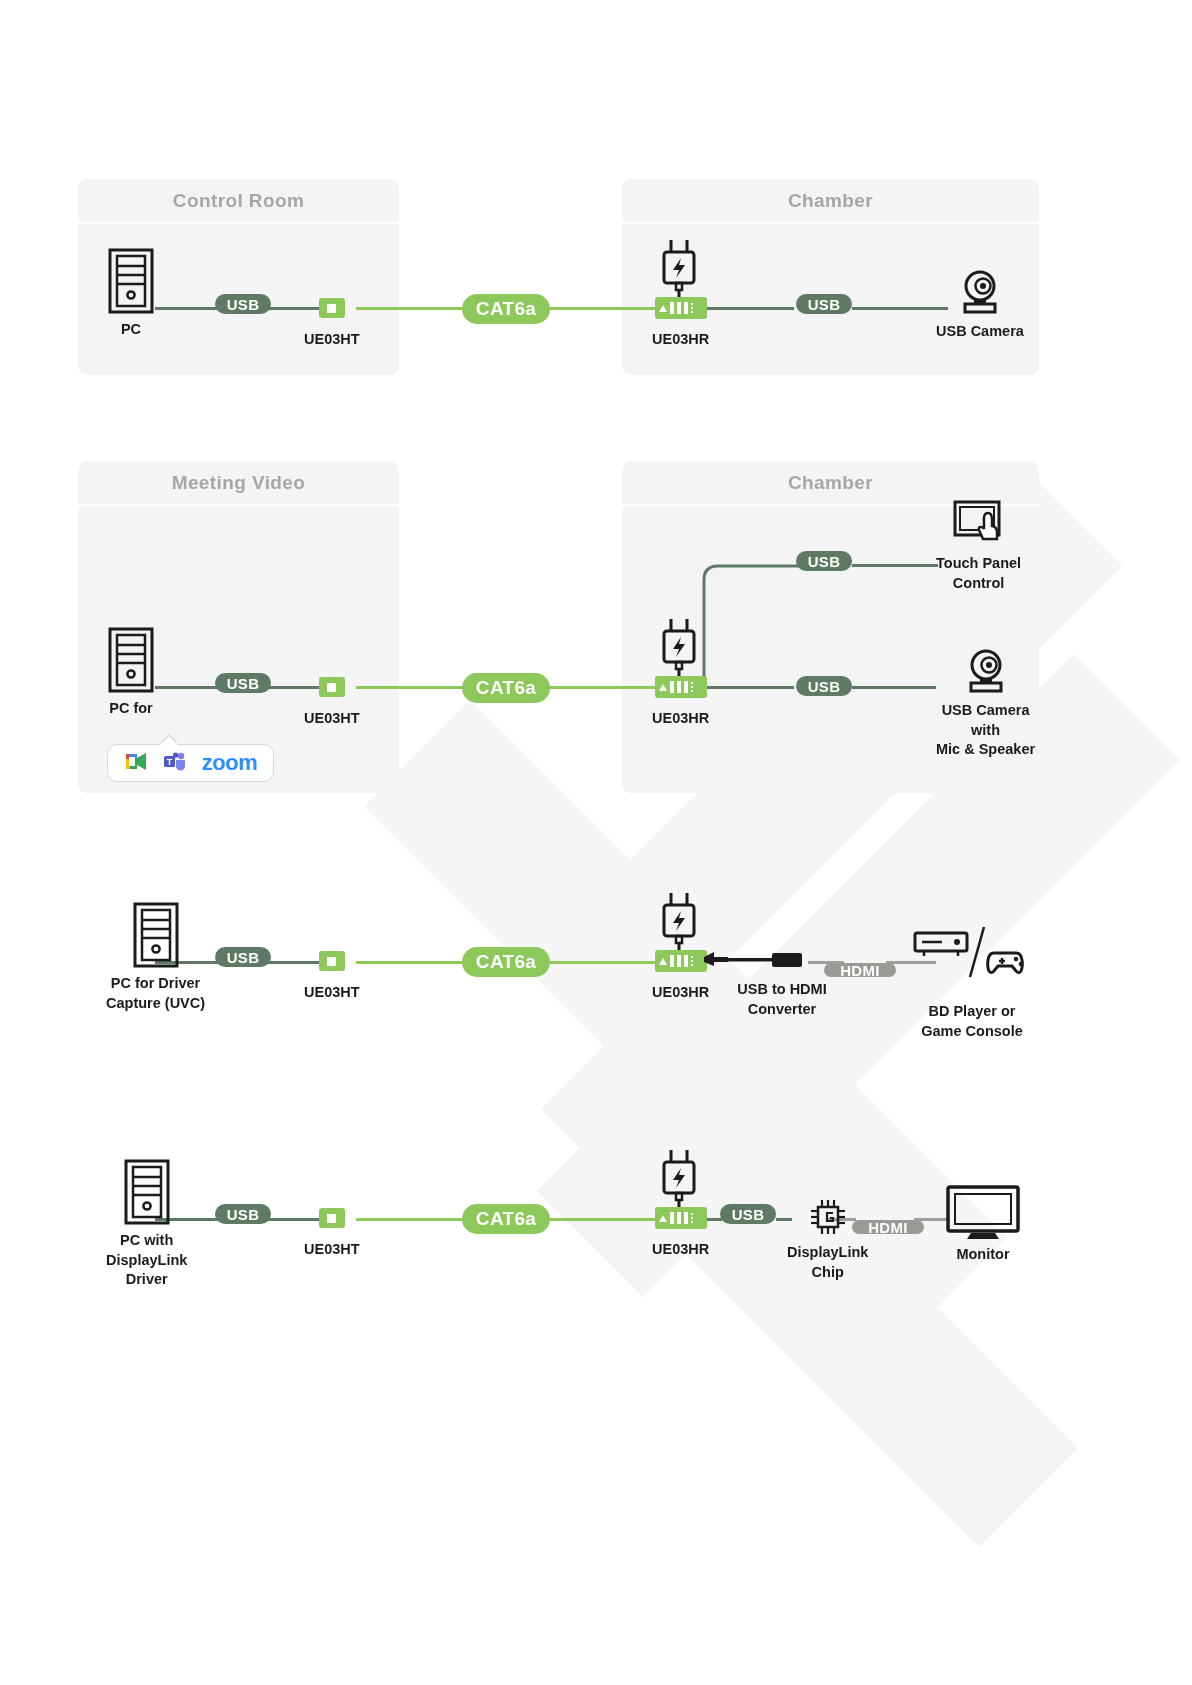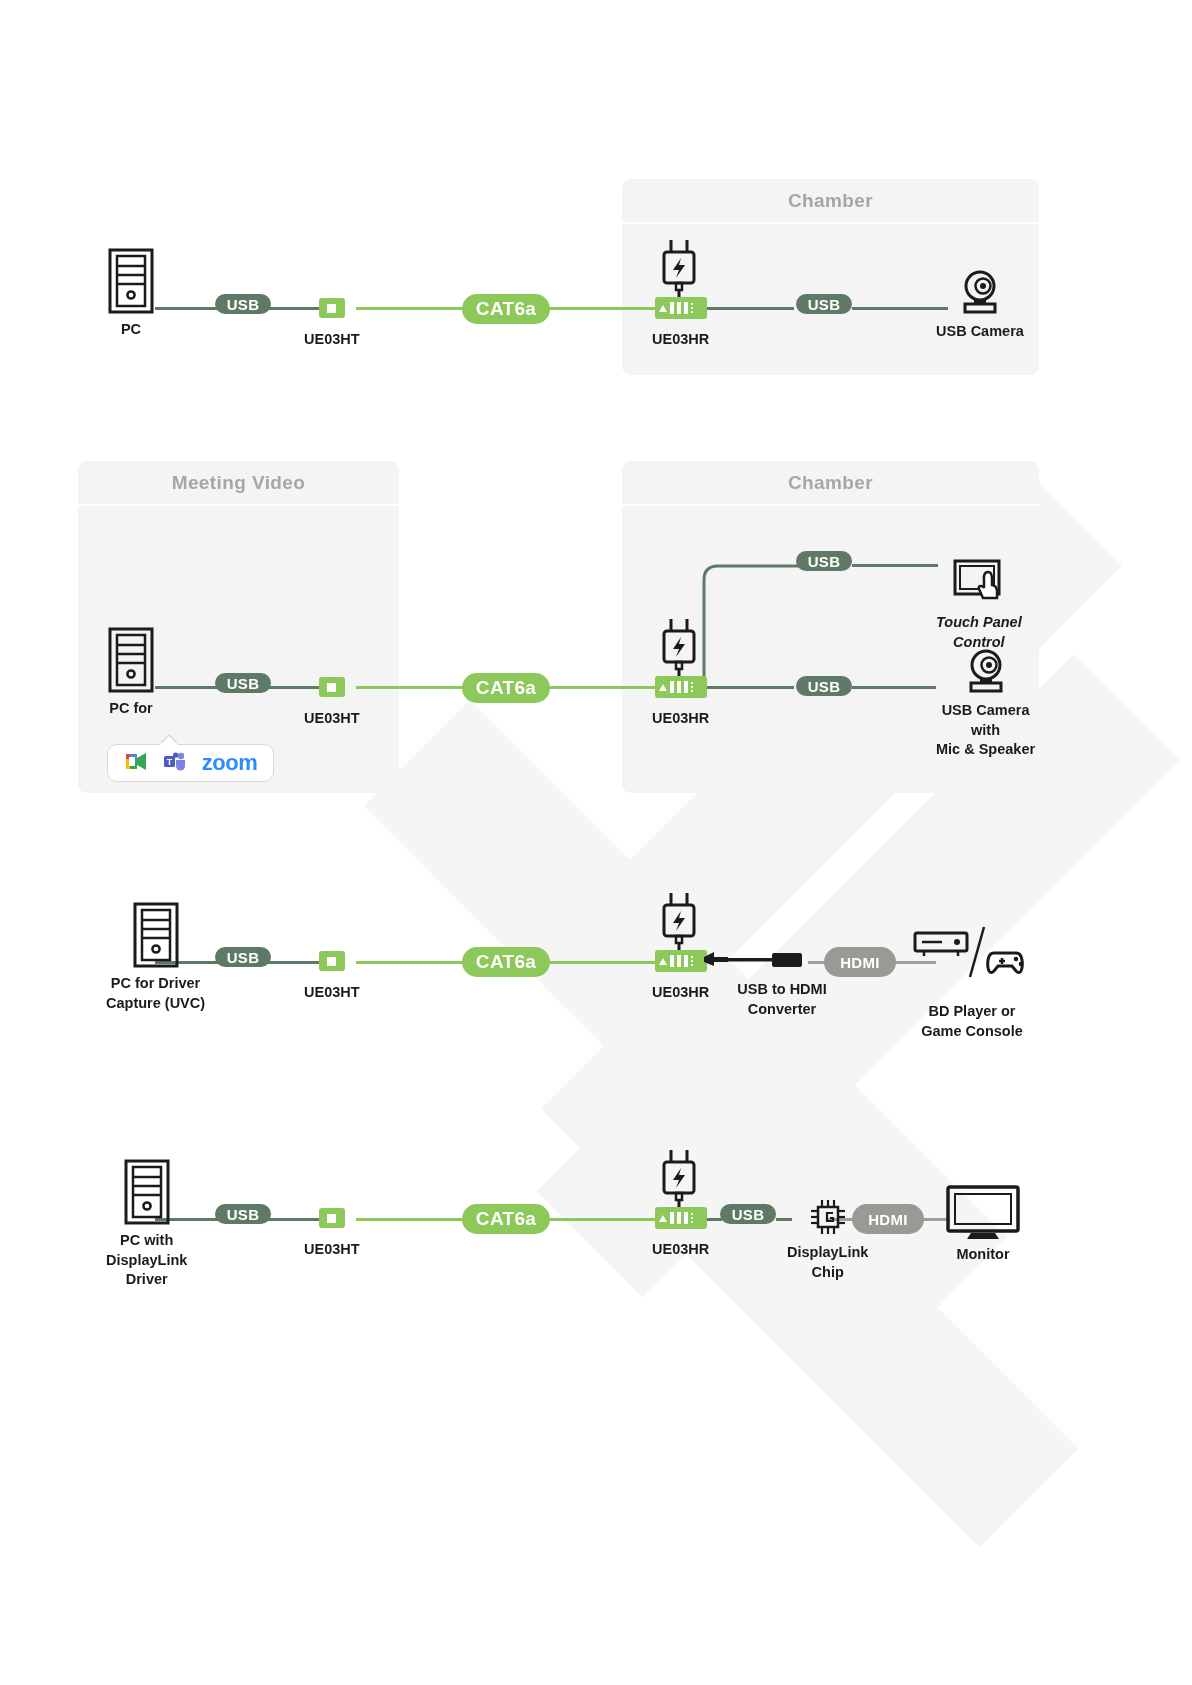--- a/index.html
+++ b/index.html
@@ -124,23 +124,24 @@
     letter-spacing: 0.3px;
   }
   .pill-cat {
     background: #8cc85a;
     width: 88px; height: 30px;
     font-size: 19px;
     letter-spacing: 0.3px;
   }
   .pill-hdmi {
     background: #9a9a95;
-    width: 72px; height: 30px;
+    width: 72px; height: 14px;
     font-size: 15px;
     letter-spacing: 0.3px;
+    margin-top: 16px;
   }
 
   
   .ht-block {
     width: 26px; height: 20px;
     background: #8cc85a;
     border-radius: 3px;
     display: flex;
     align-items: center;
     justify-content: center;
@@ -226,20 +227,25 @@
 </head>
 <body>
 
 <div id="stage">
 
   <div class="wm wm-a"></div>
   <div class="wm wm-b"></div>
   <div class="wm wm-c"></div>
   <div class="wm wm-d"></div>
 
+  <div class="panel" style="left:78px; top:179px; width:321px; height:196px;">
+    <div class="panel-head">
+      <span class="panel-title">Control Room</span>
+    </div>
+  </div>
 
   <div class="panel" style="left:622px; top:179px; width:417px; height:196px;">
     <div class="panel-head">
       <span class="panel-title">Chamber</span>
     </div>
   </div>
 
   <div class="cable" style="left:155px; top:307px; width:78px;"></div>
   <div class="cable" style="left:262px; top:307px; width:72px;"></div>
   <div class="cable green" style="left:356px; top:307px; width:110px;"></div>
@@ -422,21 +428,21 @@
             <b></b>
           </span>
       </div>
     </div>
     <div class="node-label" style="margin-top:11px;">UE03HR</div>
   </div>
 
   <div class="pill pill-usb" style="left:796px; top:551px;">USB</div>
   <div class="pill pill-usb" style="left:796px; top:676px;">USB</div>
 
-  <div class="node" style="left:936px; top:559px;font-style:italic;">
+  <div class="node" style="left:936px; top:500px;">
     <div class="node-icon">
       <svg width="56" height="46" viewBox="0 0 56 46">
         <rect x="4" y="2" width="44" height="33" fill="none" stroke="#1b1b1b" stroke-width="3"></rect>
         <rect x="9" y="7" width="34" height="23" fill="none" stroke="#1b1b1b" stroke-width="2"></rect>
         <path d="M33 22 q-1 -9 4 -9 q4 0 4 7 l0 6 q5 1 5 6 l0 7 l-14 0 l-4 -9 q-1 -3 2 -3 q2 0 3 2 z" fill="#ffffff" stroke="#1b1b1b" stroke-width="2.5"></path>
       </svg>
     </div>
     <div class="node-label" style="margin-top:8px;">Touch Panel
 Control</div>
   </div>

